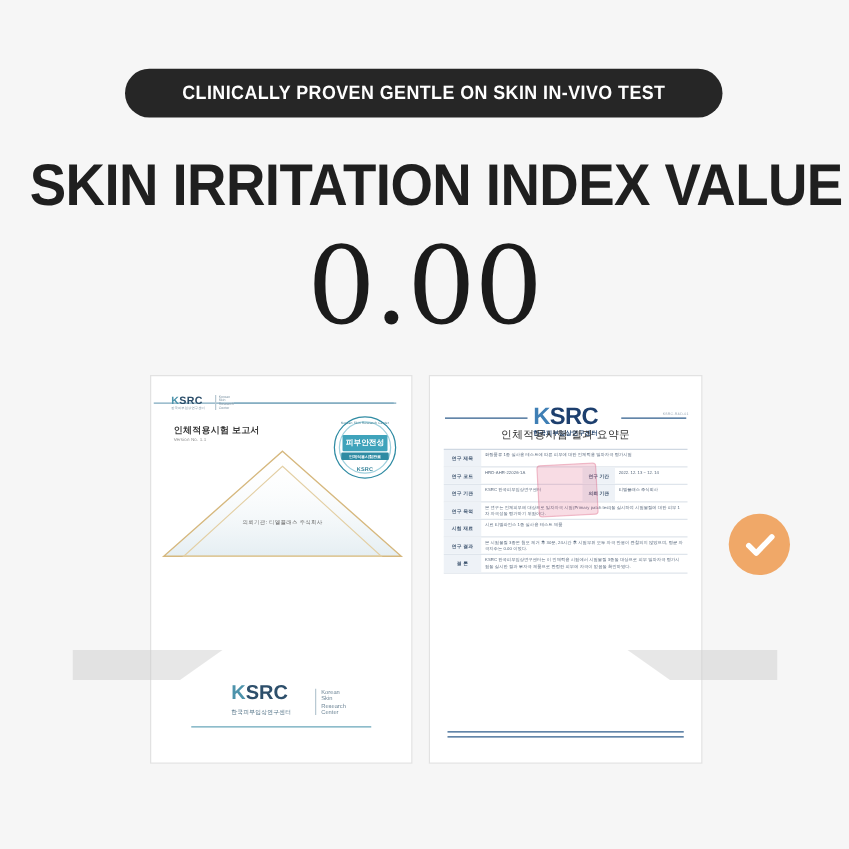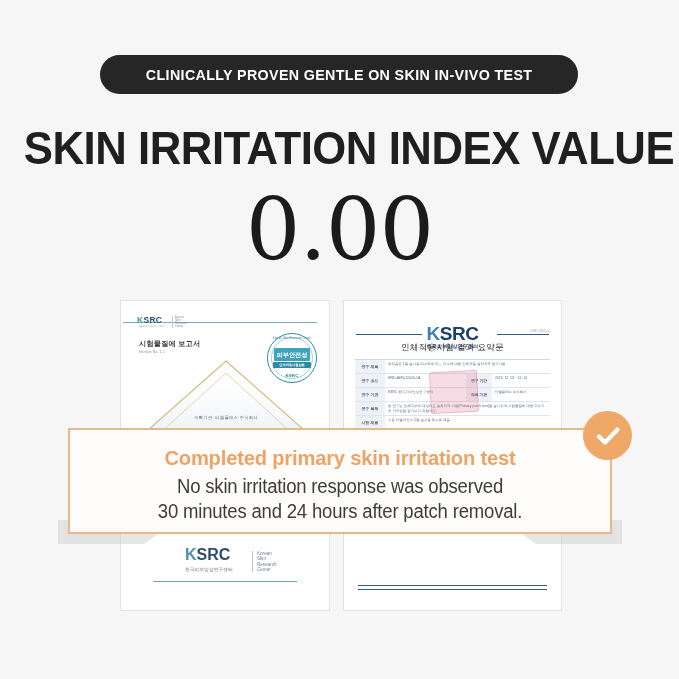--- a/index.html
+++ b/index.html
@@ -268,21 +268,21 @@
         <div class="ld-logo"><span class="k">K</span><span>SRC</span></div>
         <div class="ld-logo-sub">한국피부임상연구센터</div>
         <div class="ld-logo-en">
           <div>Korean</div>
           <div>Skin</div>
           <div>Research</div>
           <div>Center</div>
         </div>
       </div>
 
-      <div class="ld-title">시험물질에 보고서</div>
+      <div class="ld-title">인체적용시험 보고서</div>
       <div class="ld-ver">Version No. 1.1</div>
 
       <div class="seal">
         <div class="seal-ring"></div>
         <div class="seal-inner"></div>
         <div class="seal-arc">Korean Skin Research Center</div>
         <div class="seal-band">
           <span>피부</span>
             <br>
           <span>안전성</span>
@@ -370,25 +370,20 @@
     </div>
   </div>
 
   <div class="ribbon-sh">
     <svg width="564" height="26" viewBox="0 0 564 26">
       <polygon points="0,0 120,0 86,24 0,24" fill="#c9c9c9" opacity=".45"></polygon>
       <polygon points="564,0 444,0 478,24 564,24" fill="#c9c9c9" opacity=".45"></polygon>
     </svg>
   </div>
 
-  <div class="callout">
-    <div class="callout-h">Completed primary skin irritation test</div>
-    <div class="callout-l1">No skin irritation response was observed</div>
-    <div class="callout-l2">30 minutes and 24 hours after patch removal.</div>
-  </div>
 
   <div class="check">
     <svg width="30" height="30" viewBox="0 0 30 30">
       <path d="M6 15.5 L12 21.5 L24.5 8.5" fill="none" stroke="#ffffff" stroke-width="4.4" stroke-linecap="round" stroke-linejoin="round"></path>
     </svg>
   </div>
 
 </div>
 
 </body></html>

